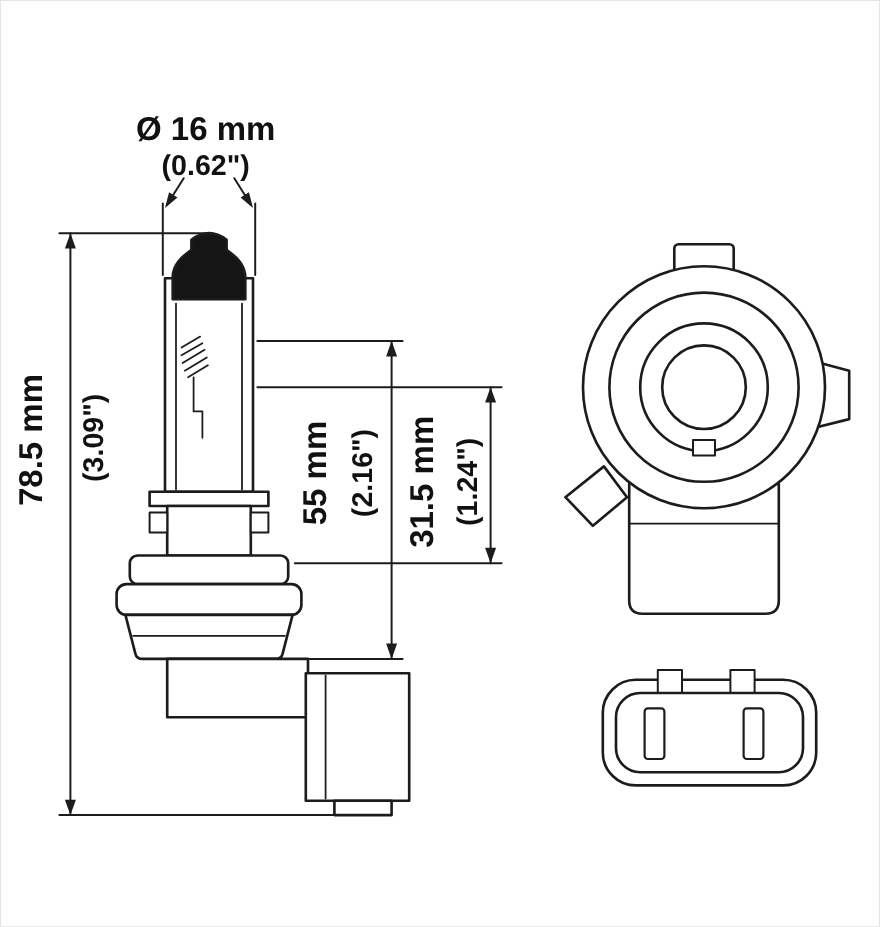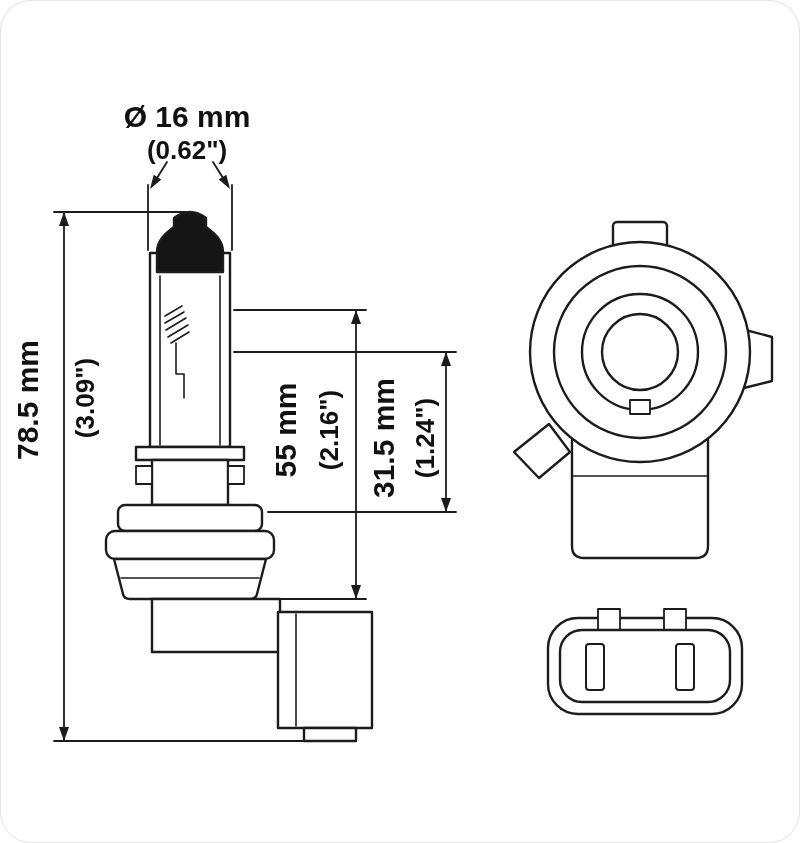--- a/index.html
+++ b/index.html
@@ -8,21 +8,20 @@
     background: #ffffff;
     font-family: "Liberation Sans", "DejaVu Sans", sans-serif;
   }
   .frame {
     position: relative;
     width: 800px;
     height: 843px;
     background: #ffffff;
     box-shadow: inset 0 0 0 1px #e5e5e5;
     overflow: hidden;
-    border-radius: 31px;
   }
   svg { display: block; }
   text { user-select: none; }
 </style>
 </head>
 <body>
 
 <div class="frame">
 <svg width="800" height="843" viewBox="0 0 800 843" xmlns="http://www.w3.org/2000/svg">
 

